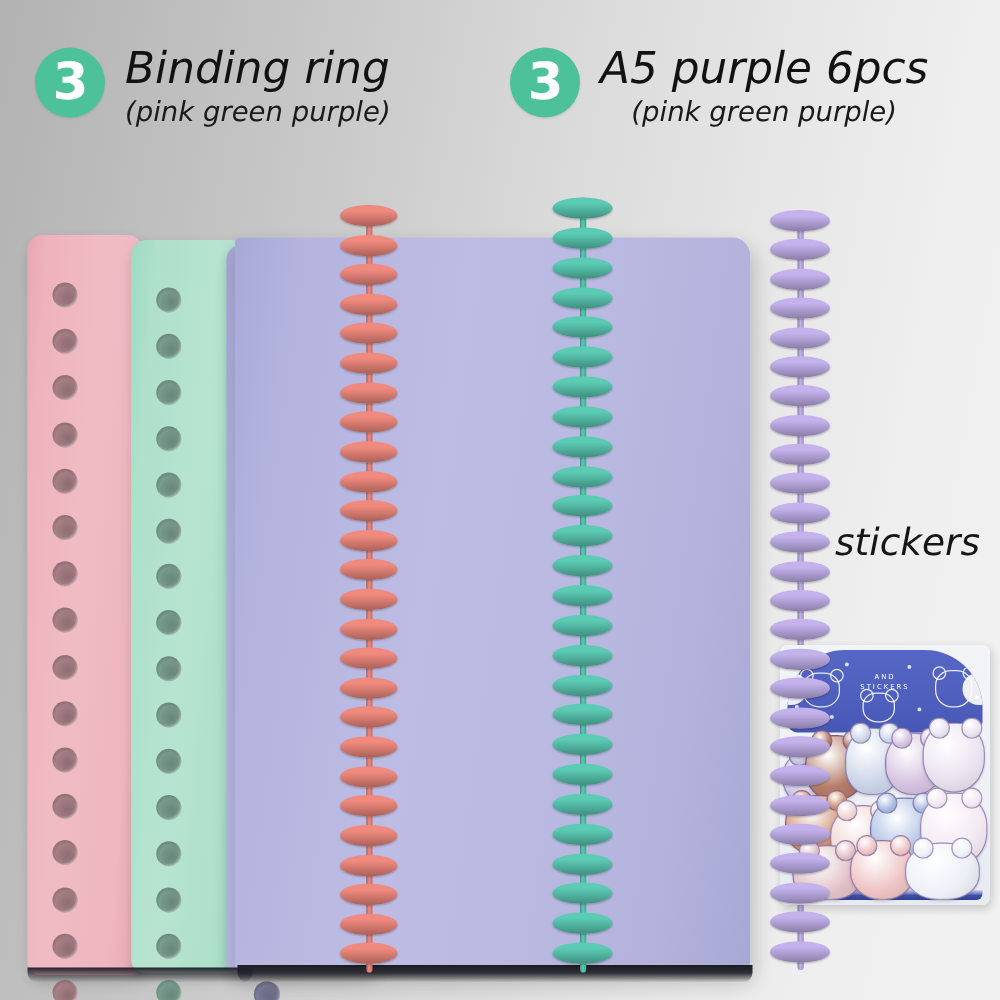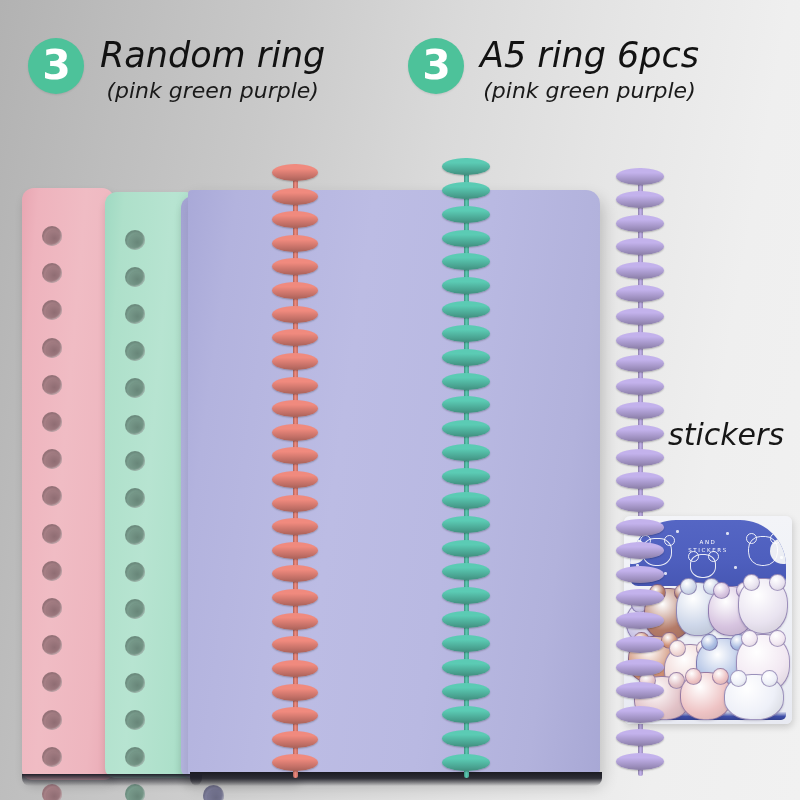--- a/index.html
+++ b/index.html
@@ -386,28 +386,28 @@
 
   <div id="rand-text">
     <div>stickers</div>
   </div>
 
   <div class="hdr" id="hdr-left">
     <div class="badge">
       <span>3</span>
     </div>
     <div class="hdr-text">
-      <div class="hdr-main">Random ring</div>
+      <div class="hdr-main">Binding ring</div>
       <div class="hdr-sub">(pink green purple)</div>
     </div>
   </div>
 
   <div class="hdr" id="hdr-right">
     <div class="badge">
       <span>3</span>
     </div>
     <div class="hdr-text">
-      <div class="hdr-main">A5 ring 6pcs</div>
+      <div class="hdr-main">A5 purple 6pcs</div>
       <div class="hdr-sub">(pink green purple)</div>
     </div>
   </div>
 
 </div>
 
 </body></html>

